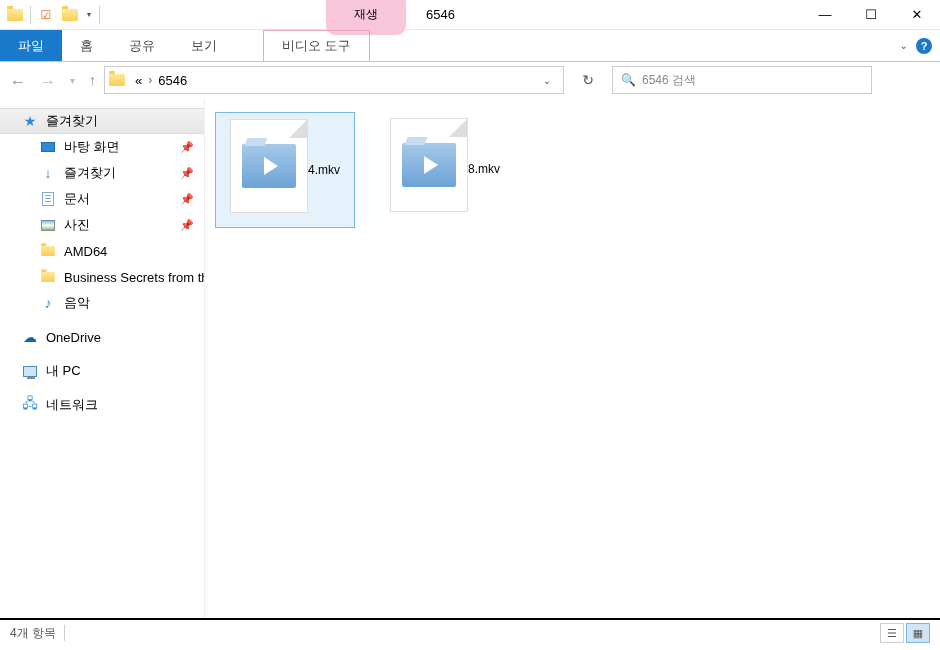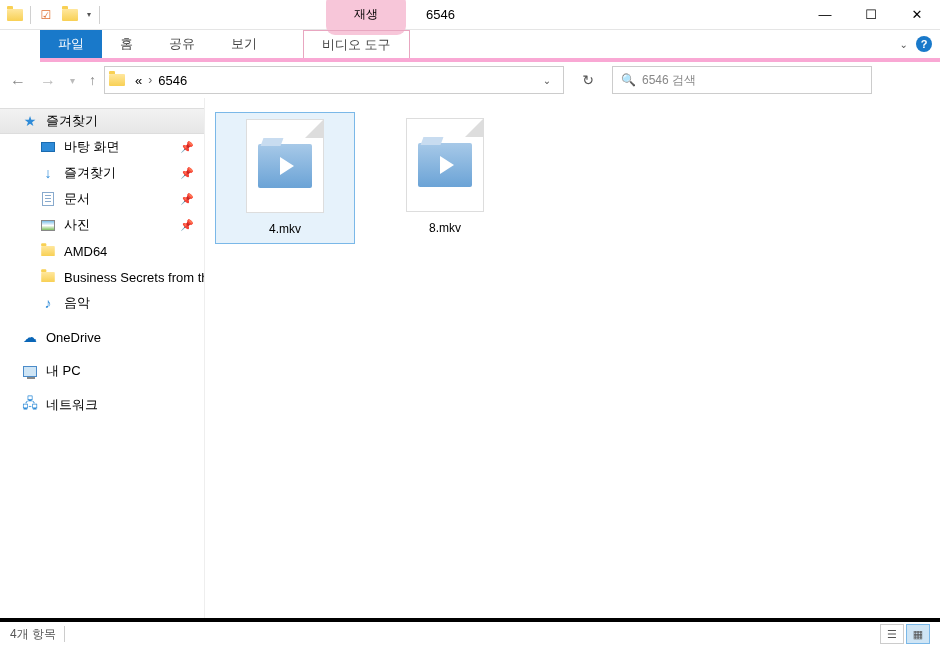--- a/index.html
+++ b/index.html
@@ -12,21 +12,21 @@
 .folder-mini { width: 16px; height: 12px; background: linear-gradient(#ffe79e, #f8d054); border-radius: 1px; position: relative; }
 .folder-mini::before { content: ""; position: absolute; top: -3px; left: 0; width: 6px; height: 3px; background: #f8d054; border-radius: 1px 1px 0 0; }
 .qat-sep { width: 1px; height: 18px; background: #d0d0d0; margin: 0 2px; }
 .qat-caret { font-size: 8px; color: #555; padding: 0 4px; }
 .contextual-tab { background: #f7c6d9; color: #000; padding: 12px 28px; font-size: 12px; margin-left: 220px; border-radius: 9px; }
 .title-text { padding-left: 20px; font-size: 13px; }
 .window-controls { margin-left: auto; display: flex; }
 .window-controls div { width: 46px; height: 30px; display: flex; align-items: center; justify-content: center; font-size: 13px; }
 
 
-.ribbon { height: 32px; display: flex; align-items: stretch; border-bottom: 4px solid #f9a8d4; background: #fff; margin-left: 40px; }
+.ribbon { height: 32px; display: flex; align-items: stretch; border-bottom: 1px solid #f9a8d4; background: #fff; }
 .tab { padding: 8px 18px; font-size: 13px; color: #444; display: flex; align-items: center; }
 .tab.file { background: #1979ca; color: #fff; font-weight: 400; }
 .tab.contextual { border: 1px solid #e8a6c0; border-bottom: none; margin-left: 0; text-align: center; }
 .ribbon-right { margin-left: auto; display: flex; align-items: center; padding-right: 8px; gap: 8px; }
 .ribbon-caret { color: #555; font-size: 10px; }
 .help-icon { width: 16px; height: 16px; background: #1979ca; color: #fff; border-radius: 50%; display: flex; align-items: center; justify-content: center; font-size: 11px; font-weight: bold; }
 
 
 .navbar { height: 36px; display: flex; align-items: center; padding: 4px 10px; gap: 8px; }
 .nav-arrows { display: flex; gap: 14px; align-items: center; color: #888; }
@@ -57,31 +57,31 @@
 .doc-ico { width: 12px; height: 14px; border: 1px solid #88aacd; background: #fff; position: relative; }
 .doc-ico::after { content: ""; position: absolute; top: 2px; left: 2px; right: 2px; height: 1px; background: #88aacd; box-shadow: 0 3px 0 #88aacd, 0 6px 0 #88aacd; }
 .pic-ico { width: 14px; height: 11px; background: linear-gradient(#7ec0e8, #fff 50%, #7ec060); border: 1px solid #888; }
 .music-note { color: #2e8bd8; font-size: 14px; }
 .cloud { color: #0a66b7; font-size: 14px; }
 .pc-ico { width: 14px; height: 11px; border: 1px solid #4b8bc9; background: #cfe5f5; position: relative; }
 .pc-ico::after { content: ""; position: absolute; bottom: -3px; left: 3px; width: 8px; height: 2px; background: #888; }
 .net-ico { color: #2e8bd8; font-size: 14px; }
 
 .content { flex: 1; padding: 14px 10px; display: flex; gap: 20px; align-items: flex-start; }
-.file-item { width: 140px; display: flex; flex-direction: column; align-items: center; padding: 6px; text-align: center; }
+.file-item { width: 140px; display: flex; flex-direction: row; align-items: center; padding: 6px; text-align: center; justify-content: center; }
 .file-item.selected { border: 1px solid #7ab8e8; background: #e6f2fb; }
 .file-thumb { width: 78px; height: 94px; background: #fff; border: 1px solid #ddd; position: relative; margin-bottom: 8px; display: flex; align-items: center; justify-content: center; }
 .file-thumb::before { content: ""; position: absolute; top: 0; right: 0; width: 18px; height: 18px; background: linear-gradient(135deg, #fff 48%, #ddd 52%); }
 .vid-inner { width: 54px; height: 44px; background: linear-gradient(#a7c9e8, #6ba3d6); border-radius: 2px; display: flex; align-items: center; justify-content: center; position: relative; }
 .vid-inner::before { content:""; position:absolute; top:-6px; left:4px; width:20px; height:8px; background:#c8dcf0; transform: skewX(-20deg); }
 .play-tri { width: 0; height: 0; border-left: 14px solid #fff; border-top: 9px solid transparent; border-bottom: 9px solid transparent; margin-left: 4px; }
 .file-label { font-size: 12px; line-height: 1.35; max-width: 130px; word-wrap: break-word; }
 
 
-.statusbar { height: 28px; border-top: 4px solid #000000; display: flex; align-items: center; padding: 0 10px; font-size: 12px; color: #555; }
+.statusbar { height: 28px; border-top: 2px solid #000000; display: flex; align-items: center; padding: 0 10px; font-size: 12px; color: #555; }
 .statusbar .sep { width: 1px; height: 16px; background: #ccc; margin: 0 8px; }
 .view-toggle { margin-left: auto; display: flex; gap: 2px; }
 .view-btn { width: 24px; height: 20px; border: 1px solid #ccc; display: flex; align-items: center; justify-content: center; font-size: 11px; }
 .view-btn.active { background: #cfe5f5; border-color: #7ab8e8; }
 </style>
 </head>
 <body>
 
 <div class="titlebar">
   <div class="qat">

